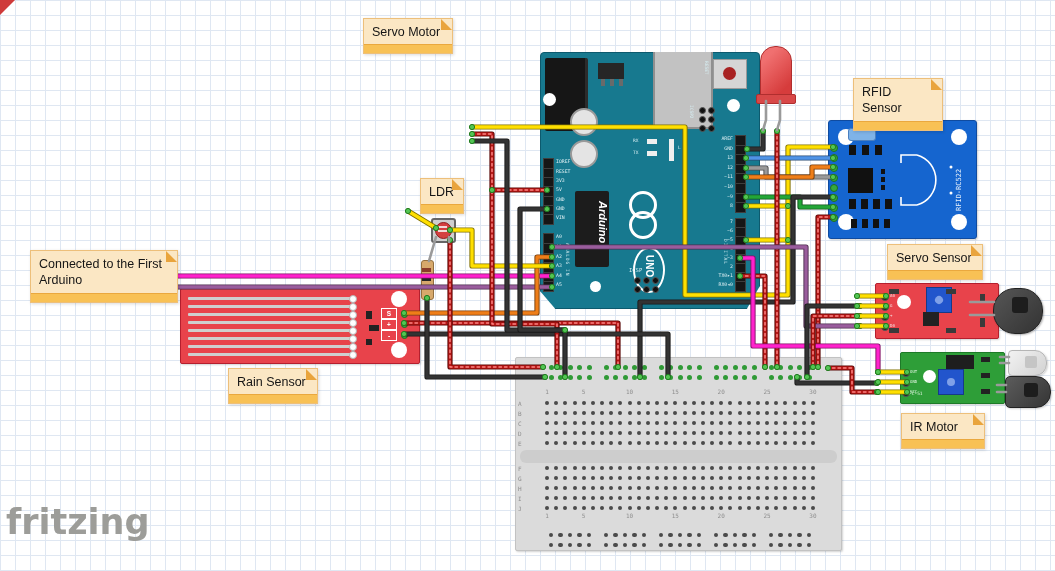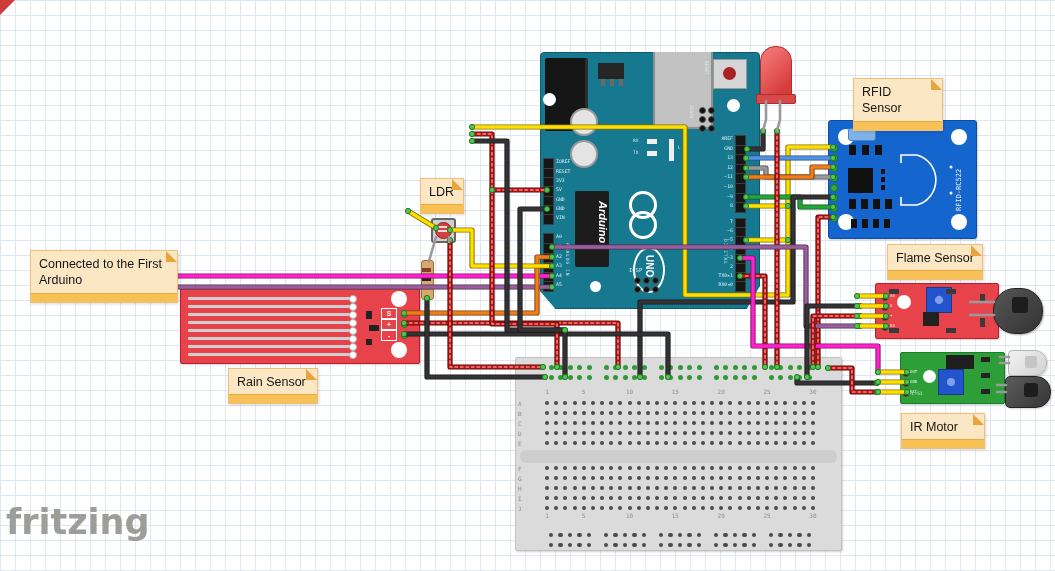--- a/index.html
+++ b/index.html
@@ -967,26 +967,28 @@
         <polyline points="1000,363 1009,363" fill="none" stroke="#9a9a9a" stroke-width="2.6" stroke-linejoin="round" stroke-linecap="round"></polyline>
       </g>
       <g>
         <polyline points="997,385 1006,385" fill="none" stroke="#9a9a9a" stroke-width="2.6" stroke-linejoin="round" stroke-linecap="round"></polyline>
       </g>
       <g>
         <polyline points="997,392 1006,392" fill="none" stroke="#9a9a9a" stroke-width="2.6" stroke-linejoin="round" stroke-linecap="round"></polyline>
       </g>
     </svg>
 
+  <div class="note" style="left:363px;top:18px;width:72px;">
+    <span>Servo Motor</span></div>
   <div class="note" style="left:420px;top:178px;width:26px;">
     <span>LDR</span></div>
   <div class="note" style="left:853px;top:78px;width:72px;">
     <span>RFID Sensor</span></div>
   <div class="note" style="left:887px;top:244px;width:78px;">
-    <span>Flame Sensor</span></div>
+    <span>Servo Sensor</span></div>
   <div class="note" style="left:901px;top:413px;width:66px;">
     <span>IR Motor</span></div>
   <div class="note" style="left:30px;top:250px;width:130px;">
     <span>Connected to the First Arduino</span></div>
   <div class="note" style="left:228px;top:368px;width:72px;">
     <span>Rain Sensor</span></div>
 
   <div id="watermark">fritzing</div>
 </div>
 

